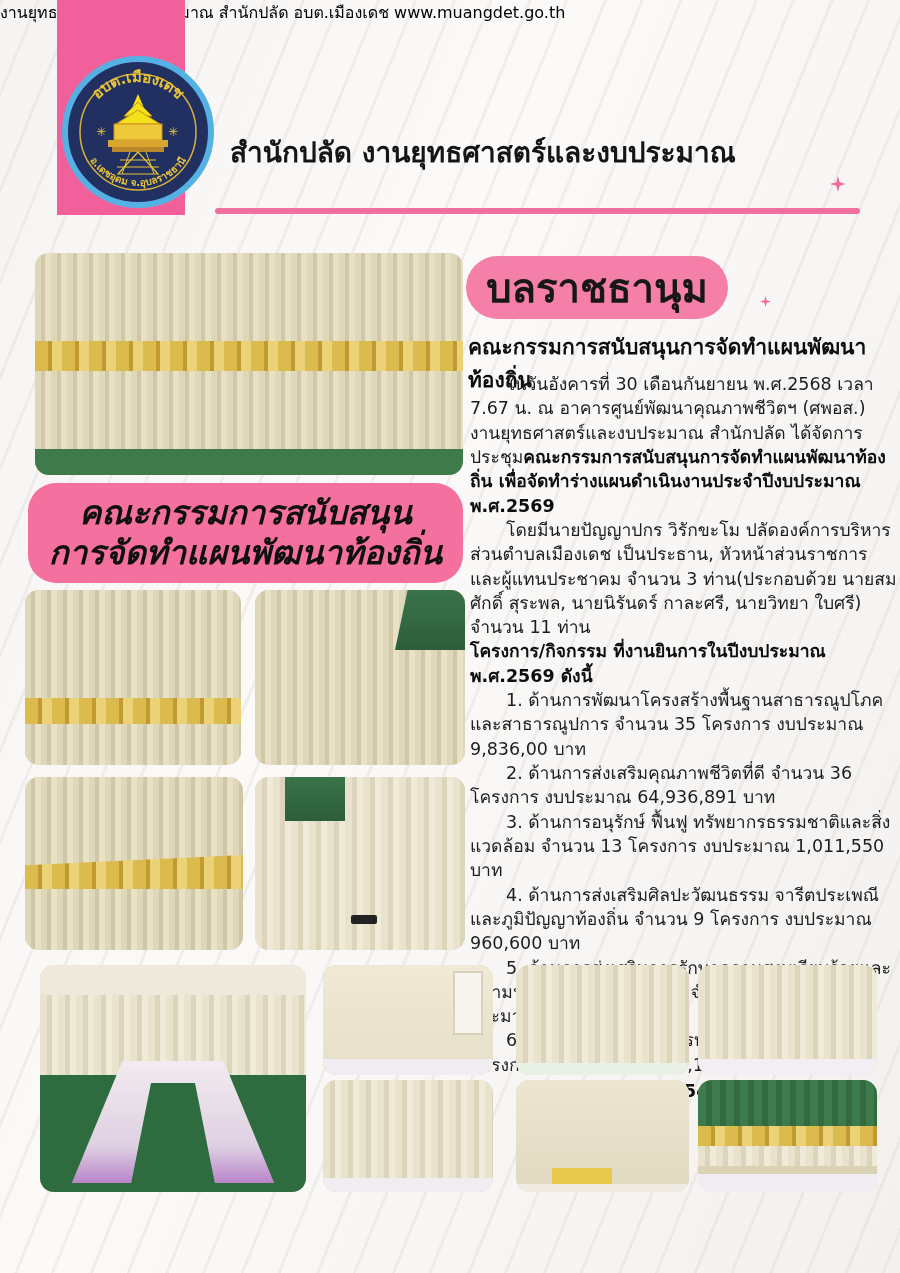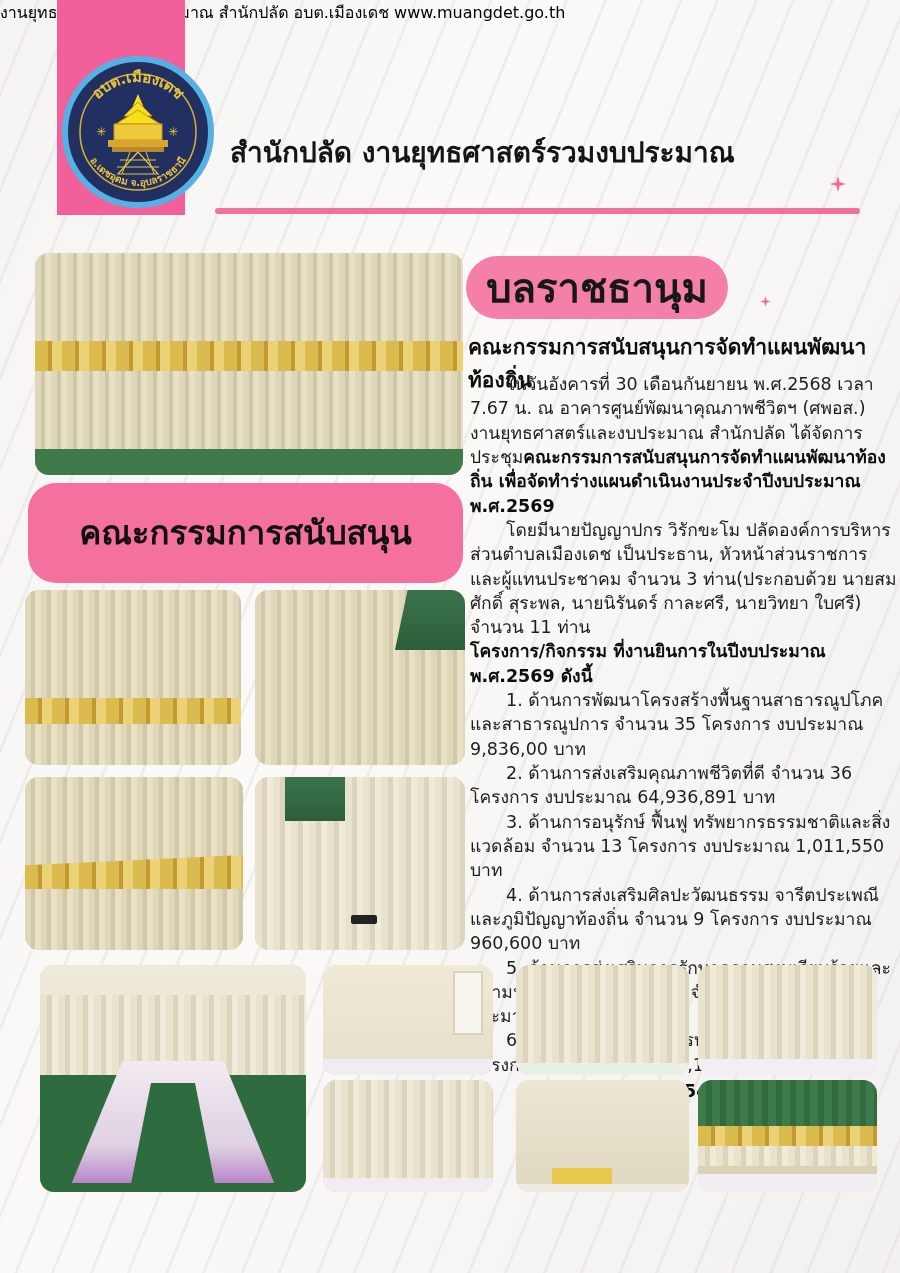--- a/index.html
+++ b/index.html
@@ -17,21 +17,21 @@
   .subtitle{position:absolute;left:230px;top:130px;font-size:28px;font-weight:700;color:#151515;white-space:nowrap;}
   .date{position:absolute;left:234px;top:172px;font-size:21px;font-weight:400;color:#222;}
   .divider{position:absolute;left:215px;top:208px;width:645px;height:6px;background:#f2709f;border-radius:3px;}
   .sparkle{position:absolute;background:#f06ba0;clip-path:polygon(50% 0,61% 39%,100% 50%,61% 61%,50% 100%,39% 61%,0 50%,39% 39%);}
   
   .banner-meeting{position:absolute;left:466px;top:256px;width:262px;height:63px;background:#f47fa9;border-radius:34px;
     display:flex;align-items:center;justify-content:center;font-size:40px;font-weight:800;color:#171717;}
   .headline{position:absolute;left:468px;top:330px;width:432px;font-size:21px;font-weight:800;color:#0e0e0e;}
   .side-banner{position:absolute;left:28px;top:483px;width:435px;height:100px;background:#f4719f;border-radius:28px;
     display:flex;flex-direction:column;align-items:center;justify-content:center;line-height:1.22;}
-  .side-banner span{font-size:33px;font-weight:800;color:#101010;white-space:nowrap;}
+  .side-banner span{font-size:33px;font-weight:800;color:#101010;white-space:nowrap;font-style:italic;}
   
   .article{position:absolute;left:470px;top:372px;width:430px;color:#1d1d1d;font-size:17.5px;line-height:1.39;}
   .article p{margin:0;}
   .article p.indent{text-indent:36px;}
   .article b{font-weight:800;color:#0d0d0d;}
   .article p.total{font-weight:800;color:#0d0d0d;text-indent:90px;margin-top:2px;}
   
   .photo{position:absolute;border-radius:14px;overflow:hidden;background:#d9d2b4;}
   .curt{position:absolute;inset:0;background:repeating-linear-gradient(90deg,#ded7ba 0 6px,#cfc7a6 6px 10px,#e8e1c6 10px 16px);}
   .curt-light{position:absolute;inset:0;background:repeating-linear-gradient(90deg,#e9e3cd 0 7px,#dcd5bb 7px 12px,#f0ebd8 12px 18px);}
@@ -89,21 +89,21 @@
         <line x1="84" y1="96" x2="92" y2="118" stroke="#e8c43a"></line>
         <line x1="58" y1="104" x2="94" y2="104" stroke="#e8c43a"></line>
         <line x1="55" y1="111" x2="97" y2="111" stroke="#e8c43a"></line>
         <text x="34" y="80" fill="#e8c43a" font-size="12">✳</text>
         <text x="106" y="80" fill="#e8c43a" font-size="12">✳</text>
       </g>
     </svg>
   </div>
 
   <div class="newsletter">NEWSLETTER</div>
-  <div class="subtitle">สำนักปลัด งานยุทธศาสตร์รวมงบประมาณ</div>
+  <div class="subtitle">สำนักปลัด งานยุทธศาสตร์และงบประมาณ</div>
   <div class="divider"></div>
   <div class="sparkle" style="left:830px;top:176px;width:16px;height:16px;"></div>
 
   <div class="photo" style="left:35px;top:253px;width:428px;height:222px;" title="meeting room, chairman with microphone at U-shaped table with purple skirt">
     <div class="curt"></div>
     <div class="gold" style="top:88px;height:30px;"></div>
     <div class="floor" style="height:26px;"></div>
     <div class="skirt" style="bottom:0;height:86px;"></div>
     <div class="utable" style="left:120px;bottom:14px;width:196px;height:96px;clip-path:polygon(0 100%,100% 100%,78% 0,22% 0);"></div>
     <div class="p" style="left:200px;top:64px;"><i class="h"></i><i class="b" style="background:#3ea7d8;"></i></div>
@@ -133,20 +133,21 @@
       <p class="indent"><span>2. ด้านการส่งเสริมคุณภาพชีวิตที่ดี  จำนวน 36 โครงการ งบประมาณ 64,936,891 บาท</span></p>
       <p class="indent"><span>3. ด้านการอนุรักษ์ ฟื้นฟู ทรัพยากรธรรมชาติและสิ่งแวดล้อม จำนวน 13 โครงการ งบประมาณ 1,011,550 บาท</span></p>
       <p class="indent"><span>4. ด้านการส่งเสริมศิลปะวัฒนธรรม จารีตประเพณี และภูมิปัญญาท้องถิ่น  จำนวน 9 โครงการ งบประมาณ 960,600 บาท</span></p>
       <p class="indent"><span>5. ด้านการส่งเสริมการรักษาความสงบเรียบร้อยและความปลอดภัยของประชาชน  จำนวน 12 โครงการ งบประมาณ 874,008 บาท</span></p>
       <p class="indent"><span>6. ด้านการบริหารจัดการบ้านเมืองที่ดี  จำนวน 13 โครงการ งบประมาณ 1,649,125 บาท</span></p>
       <p class=" total"><b>รวมงบประมาณ 54,043,625 บาท</b></p>
     </div>
 
   <div class="side-banner">
     <span>คณะกรรมการสนับสนุน</span>
+    <span>การจัดทำแผนพัฒนาท้องถิ่น</span>
   </div>
 
   <div class="photo" style="left:25px;top:590px;width:216px;height:175px;" title="official in blue shirt speaking into microphone at head table with flowers">
     <div class="curt"></div>
     <div class="gold" style="top:108px;height:26px;"></div>
     <div class="skirt" style="bottom:0;height:48px;"></div>
     <div class="p" style="left:92px;top:64px;width:34px;"><i class="h" style="width:16px;height:16px;"></i><i class="b" style="width:34px;height:30px;background:#3ea7d8;border-top:4px solid #f2cf1b;"></i></div>
     <div class="flowers" style="left:22px;top:86px;width:44px;height:34px;"></div>
     <div class="cup" style="left:64px;top:134px;"></div>
     <div class="bottle" style="left:82px;top:120px;"></div>

